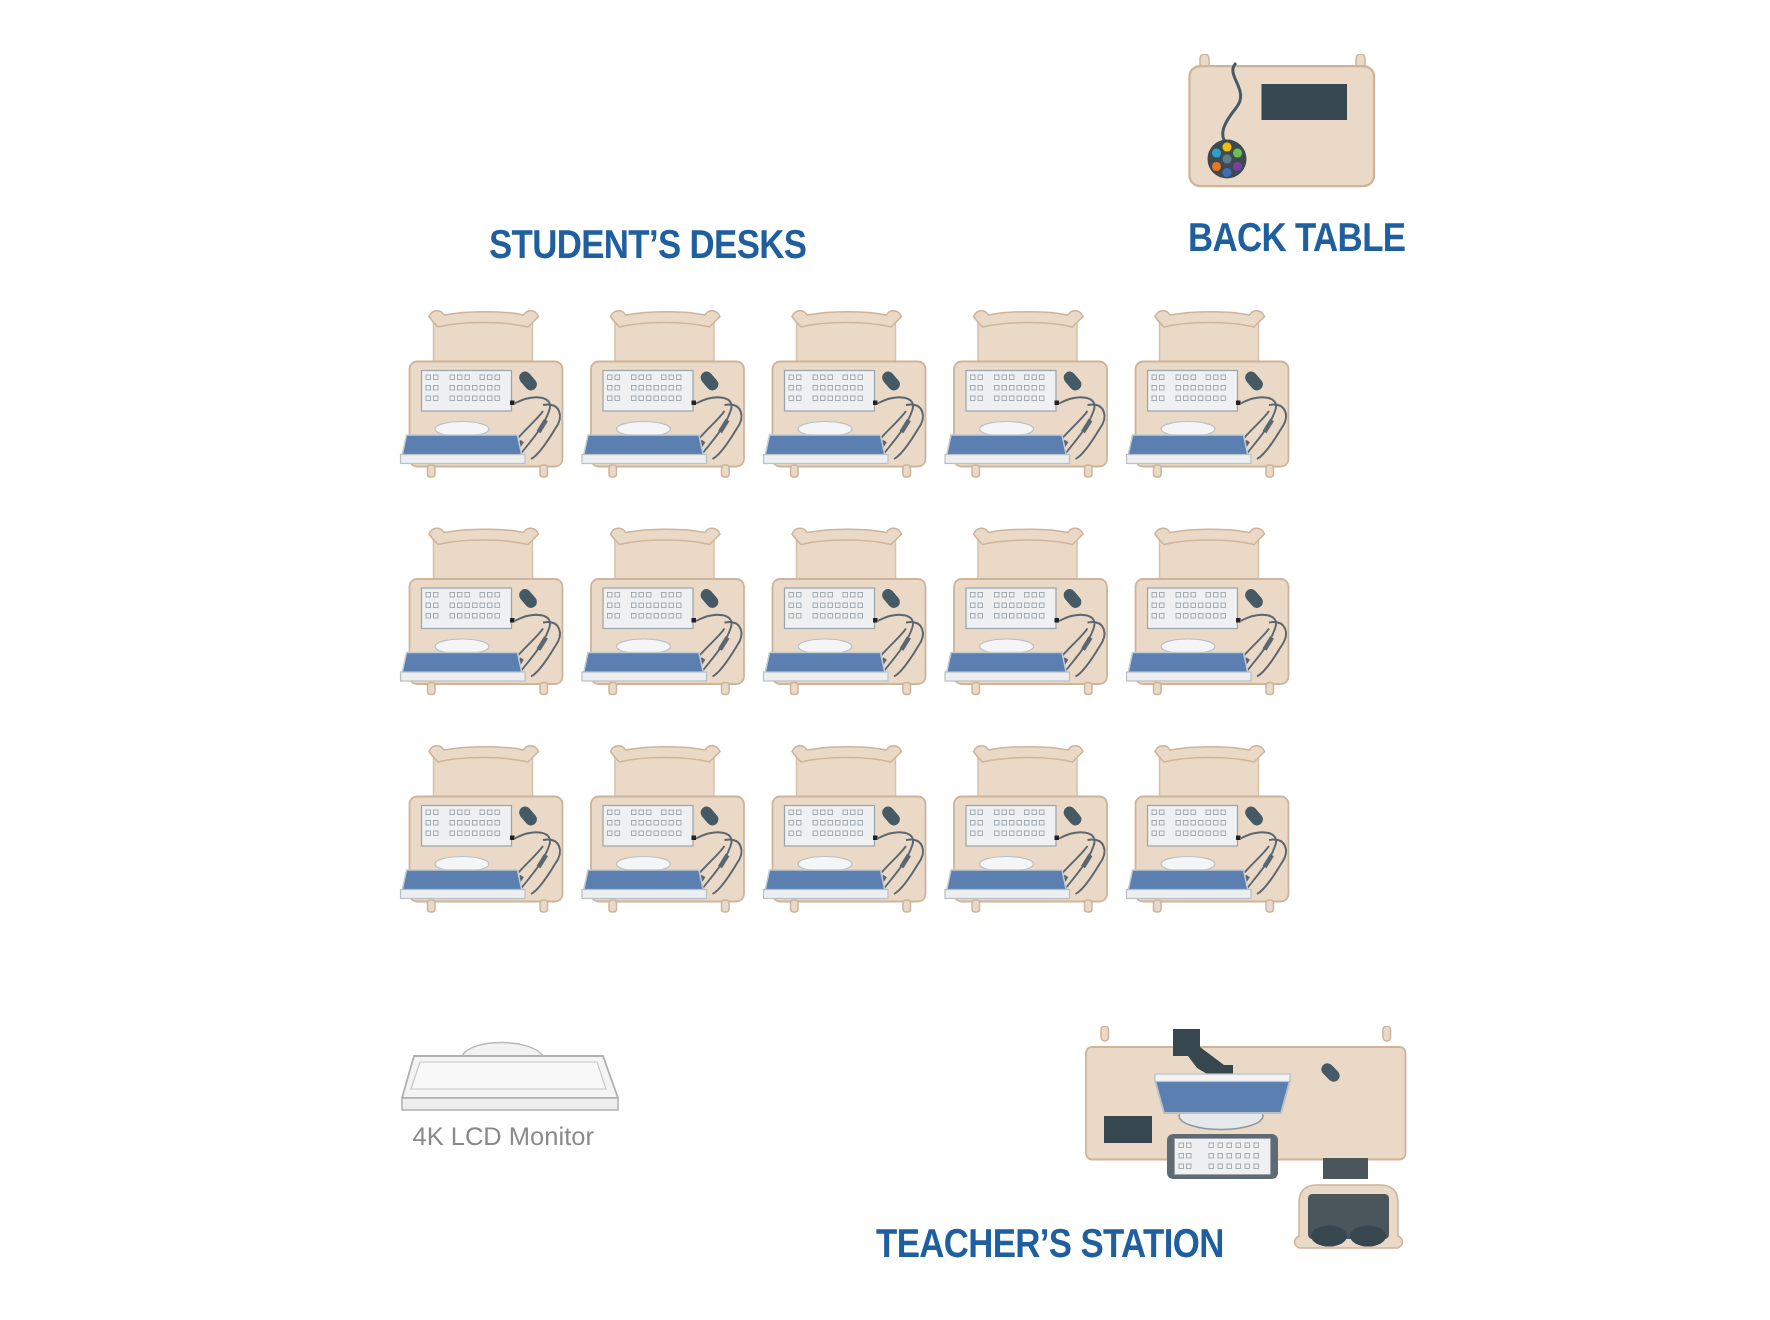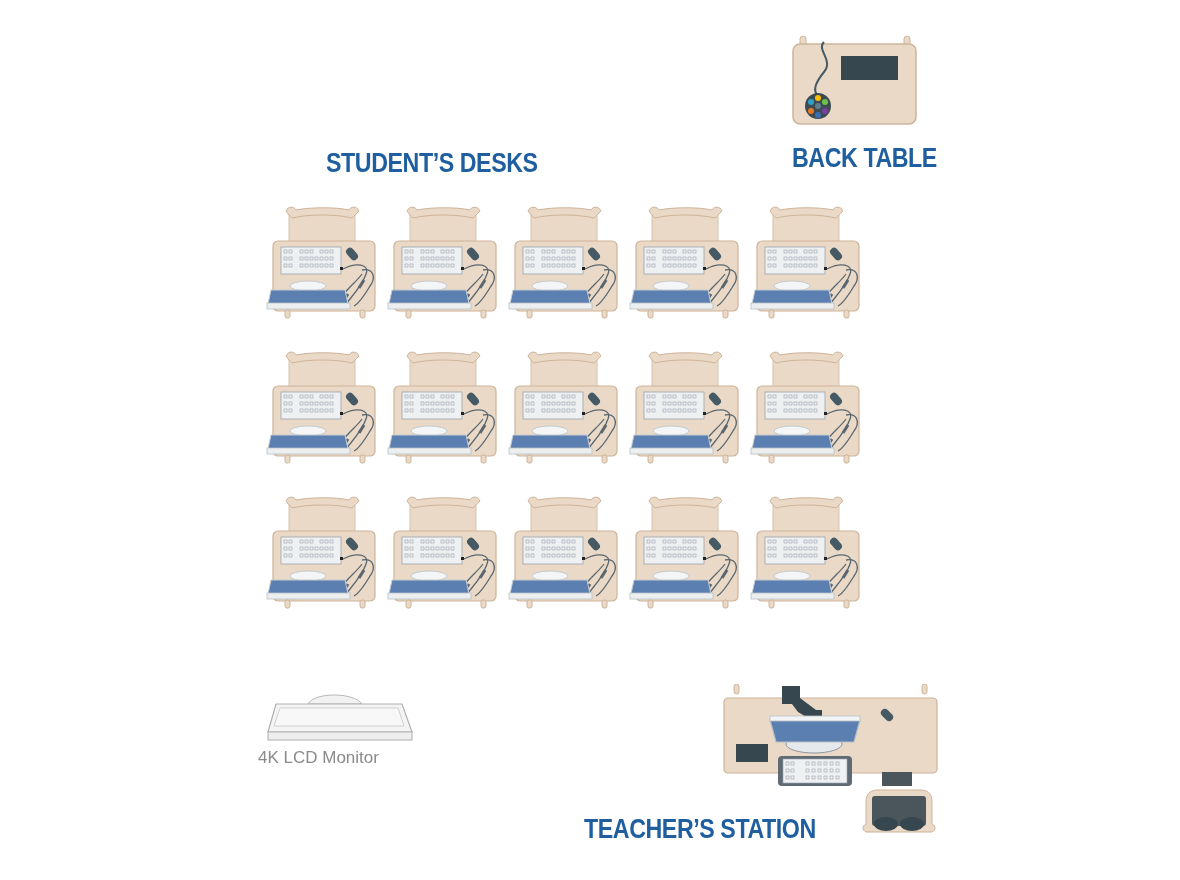--- a/index.html
+++ b/index.html
@@ -970,21 +970,21 @@
   </div>
 
 <div class="item" style="left:266px; top:690px;">
   <svg width="150" height="54" viewBox="0 0 150 54">
     <path d="M42 14 C48 2, 88 2, 96 14 Z" fill="#f2f2f2" stroke="#b8b8b8" stroke-width="1"></path>
     <path d="M10 14 L136 14 L146 42 L2 42 Z" fill="#f4f4f4" stroke="#b0b0b0" stroke-width="1.2"></path>
     <path d="M14 18 L132 18 L138 36 L8 36 Z" fill="#f8f8f8" stroke="#c6c6c6" stroke-width="0.8"></path>
     <rect x="2" y="42" width="144" height="8" fill="#eeeeee" stroke="#b0b0b0" stroke-width="1"></rect>
   </svg>
 </div>
-<div class="monitor-caption" style="left:258px; top:748px;">4K LCD Monitor</div>
+<div class="monitor-caption" style="left:275px; top:748px;">4K LCD Monitor</div>
 
 <div class="item" style="left:722px; top:684px;">
   <svg width="220" height="156" viewBox="0 0 220 156">
     <rect x="12" y="0" width="5" height="10" rx="2.5" fill="#ead9c6" stroke="#cdb49a"></rect>
     <rect x="200" y="0" width="5" height="10" rx="2.5" fill="#ead9c6" stroke="#cdb49a"></rect>
     <rect x="2" y="14" width="213" height="75" rx="4" fill="#ead9c6" stroke="#cdb49a" stroke-width="1.2"></rect>
 
     <path d="M60 2 L78 2 L78 14 L86 20 L94 26 L100 26 L100 34 L86 34 L76 28 L70 20 L60 20 Z" fill="#37474f"></path>
 
     <g>

